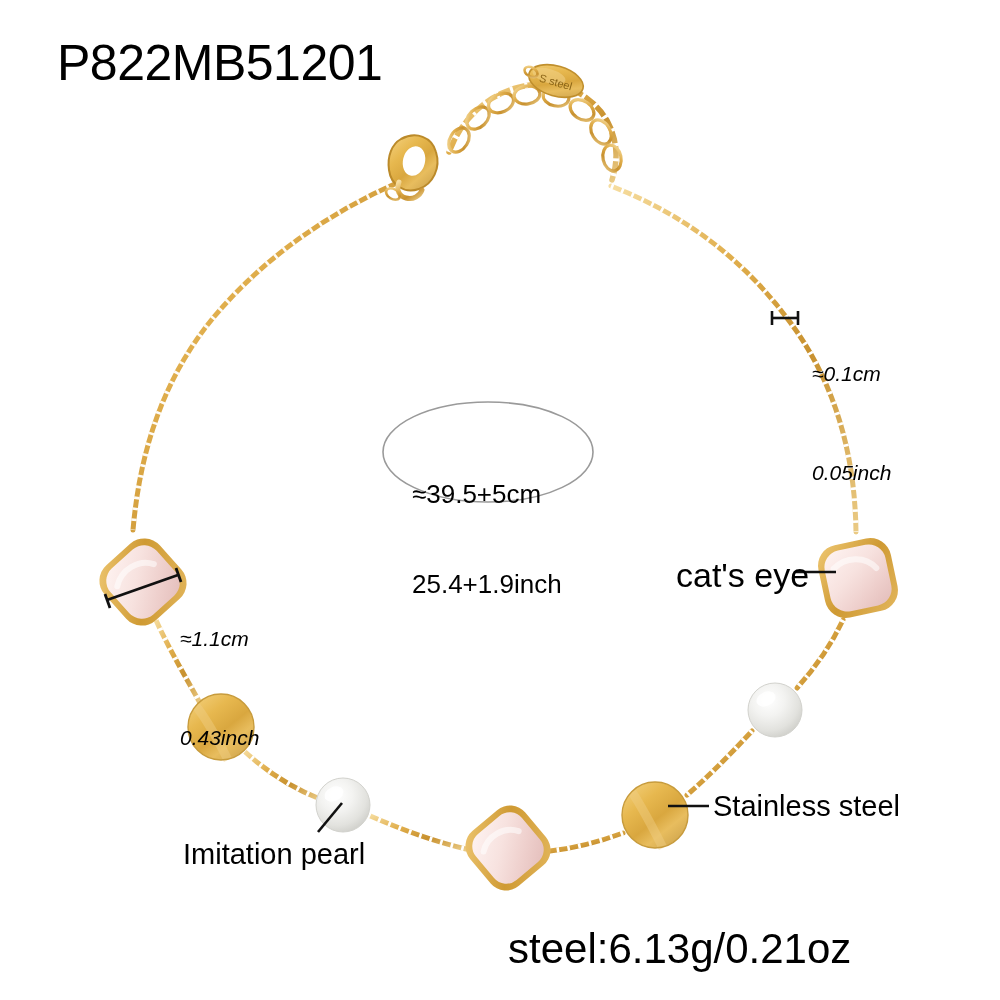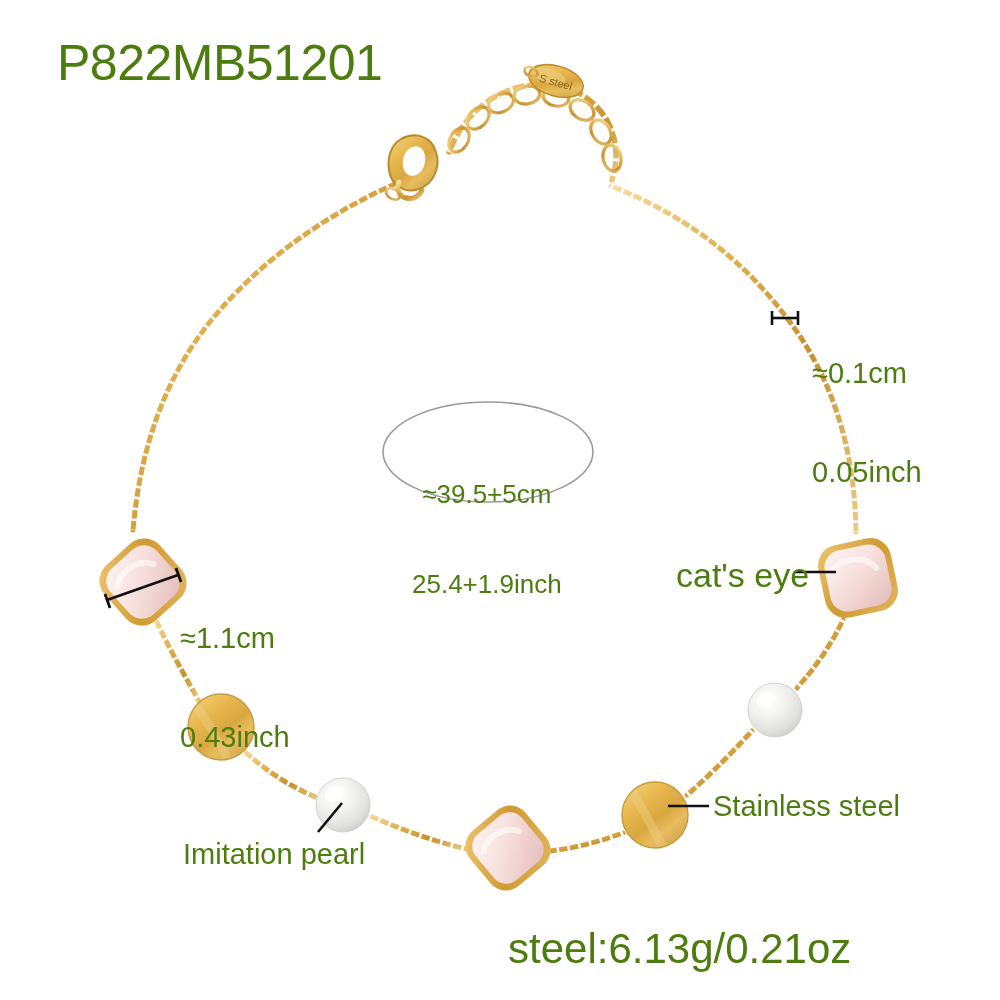--- a/index.html
+++ b/index.html
@@ -1,25 +1,25 @@
 <!DOCTYPE html>
 <html><head>
 <meta charset="utf-8">
 <style>
   html,body{margin:0;padding:0;background:#ffffff;}
   body{width:1000px;height:1000px;overflow:hidden;font-family:"Liberation Sans",sans-serif;color:#111;}
   #stage{position:relative;width:1000px;height:1000px;background:#fff;}
   #art{position:absolute;left:0;top:0;width:1000px;height:1000px;}
-  .txt{position:absolute;white-space:pre;color:#4d7c0f;font-family:"Liberation Sans",sans-serif;}
+  .txt{position:absolute;white-space:pre;color:#000000;font-family:"Liberation Sans",sans-serif;}
   #product-code{left:57px;top:34px;font-size:50px;letter-spacing:-0.5px;font-weight:400;}
   #weight-label{left:508px;top:925px;font-size:42px;font-weight:400;}
-  .ann{font-size:29px;line-height:33px;}
+  .ann{font-size:21px;line-height:33px;font-style:italic;}
   #chain-dim{left:812px;top:291px;}
   #stone-dim{left:180px;top:556px;}
-  #len-dim{left:412px;top:419px;font-size:26px;line-height:30px;text-align:center;}
+  #len-dim{left:412px;top:419px;font-size:26px;line-height:30px;}
   #cats-eye-label{left:676px;top:556px;font-size:34px;}
   #stainless-label{left:713px;top:790px;font-size:29px;}
   #pearl-label{left:183px;top:838px;font-size:29px;}
 </style>
 </head>
 <body>
 
 <div id="stage">
 
   <svg id="art" viewBox="0 0 1000 1000">

